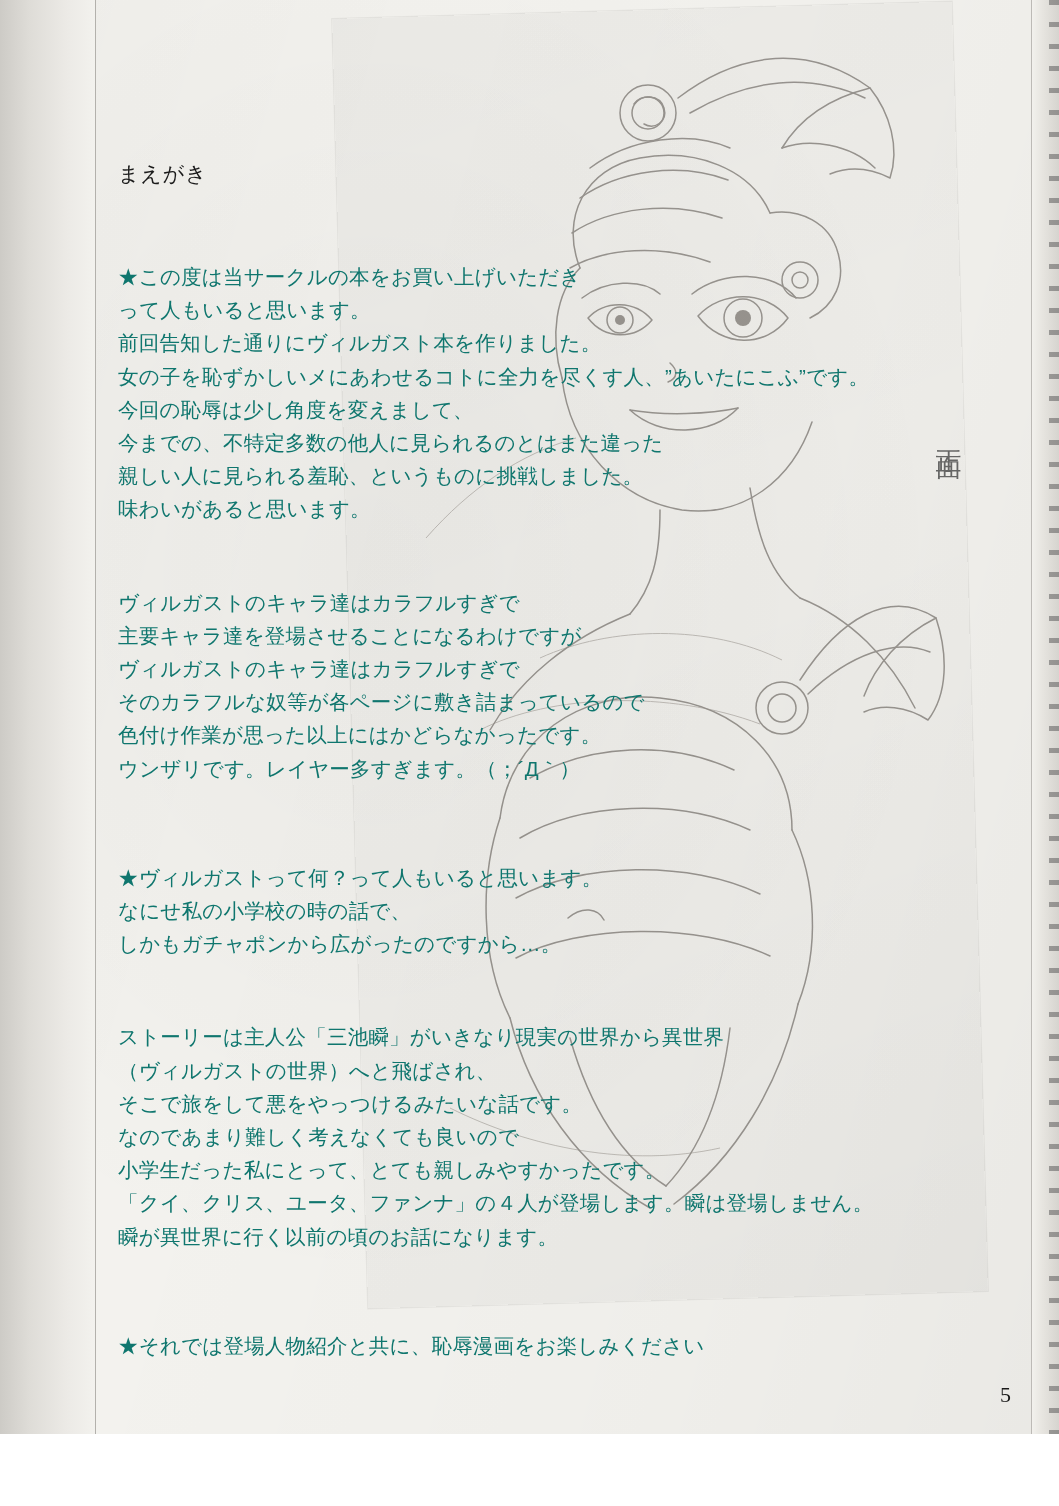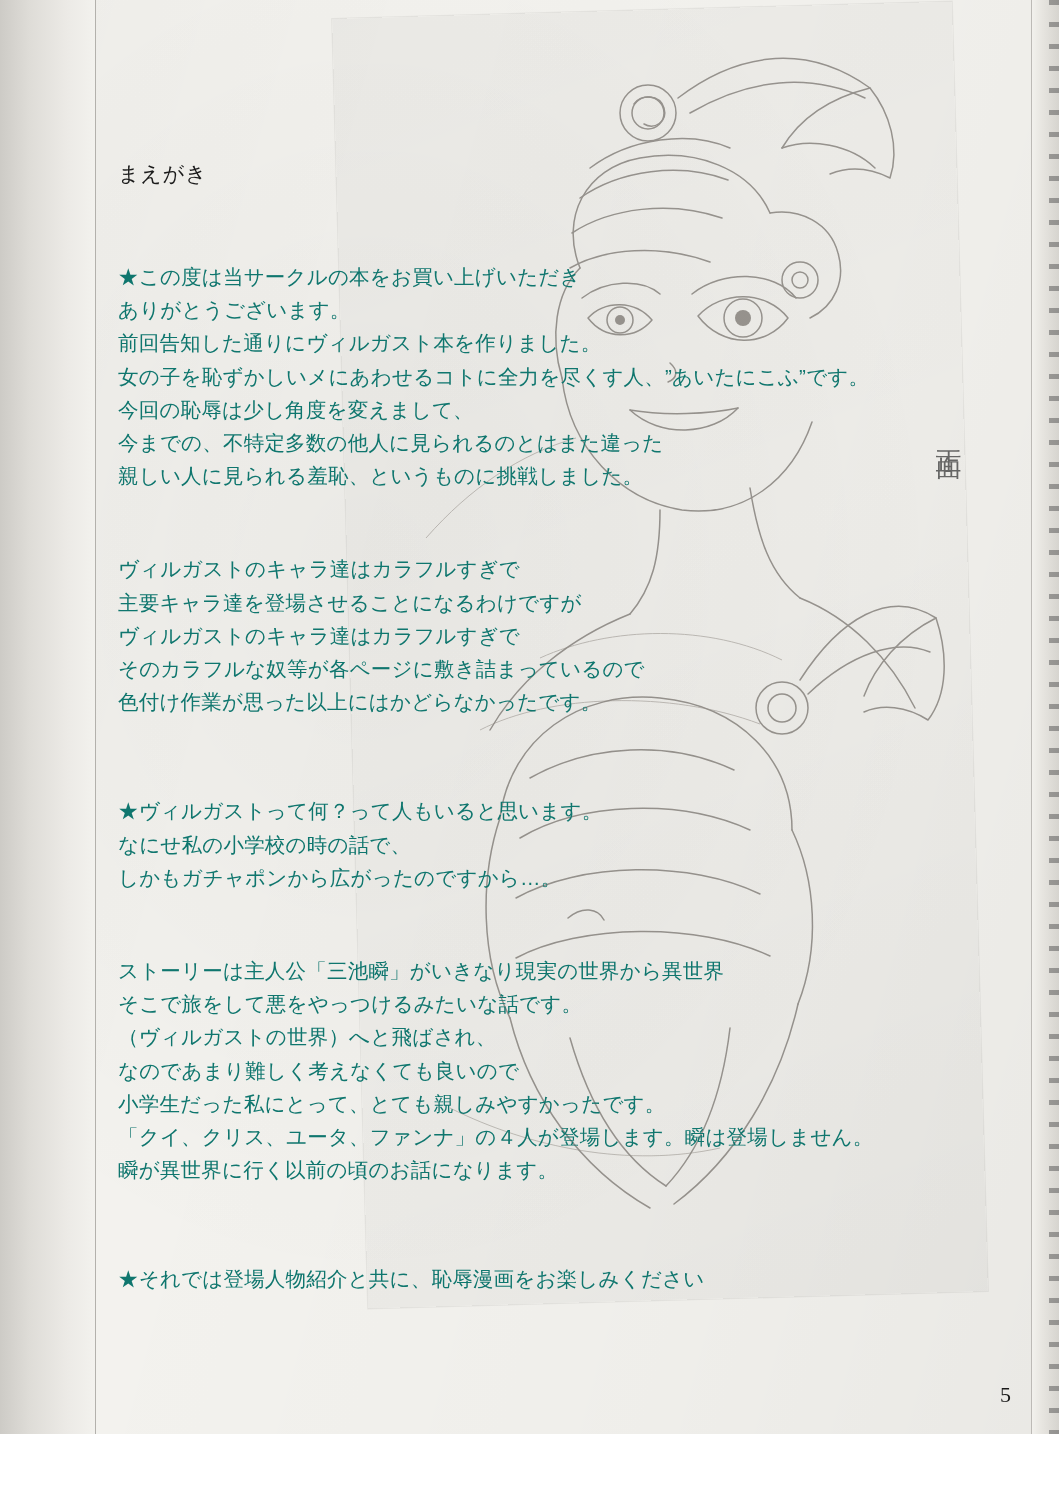--- a/index.html
+++ b/index.html
@@ -247,46 +247,48 @@
   <div class="right-nicks"></div>
 
   <div class="vert-note">正面</div>
 
   <div class="text-col">
 
     <div class="heading">まえがき</div>
 
     <div class="para gap-lg">
       <span class="ln">★この度は当サークルの本をお買い上げいただき</span>
-      <span class="ln">ありがとうございます。</span>
+      <span class="ln">って人もいると思います。</span>
       <span class="ln">前回告知した通りにヴィルガスト本を作りました。</span>
       <span class="ln">女の子を恥ずかしいメにあわせるコトに全力を尽くす人、”あいたにこふ”です。</span>
       <span class="ln">今回の恥辱は少し角度を変えまして、</span>
       <span class="ln">今までの、不特定多数の他人に見られるのとはまた違った</span>
       <span class="ln">親しい人に見られる羞恥、というものに挑戦しました。</span>
+      <span class="ln">味わいがあると思います。</span>
     </div>
 
     <div class="para gap-xl">
       <span class="ln">ヴィルガストのキャラ達はカラフルすぎで</span>
       <span class="ln">主要キャラ達を登場させることになるわけですが</span>
       <span class="ln">ヴィルガストのキャラ達はカラフルすぎで</span>
       <span class="ln">そのカラフルな奴等が各ページに敷き詰まっているので</span>
       <span class="ln">色付け作業が思った以上にはかどらなかったです。</span>
+      <span class="ln">ウンザリです。レイヤー多すぎます。（；´Д｀）</span>
     </div>
 
     <div class="para gap-lg">
       <span class="ln">★ヴィルガストって何？って人もいると思います。</span>
       <span class="ln">なにせ私の小学校の時の話で、</span>
       <span class="ln">しかもガチャポンから広がったのですから…。</span>
     </div>
 
     <div class="para gap-xl">
       <span class="ln">ストーリーは主人公「三池瞬」がいきなり現実の世界から異世界</span>
+      <span class="ln">（ヴィルガストの世界）へと飛ばされ、</span>
       <span class="ln">そこで旅をして悪をやっつけるみたいな話です。</span>
-      <span class="ln">（ヴィルガストの世界）へと飛ばされ、</span>
       <span class="ln">なのであまり難しく考えなくても良いので</span>
       <span class="ln">小学生だった私にとって、とても親しみやすかったです。</span>
       <span class="ln">「クイ、クリス、ユータ、ファンナ」の４人が登場します。瞬は登場しません。</span>
       <span class="ln">瞬が異世界に行く以前の頃のお話になります。</span>
     </div>
 
     <div class="para">
       <span class="ln">★それでは登場人物紹介と共に、恥辱漫画をお楽しみください</span>
     </div>
 

